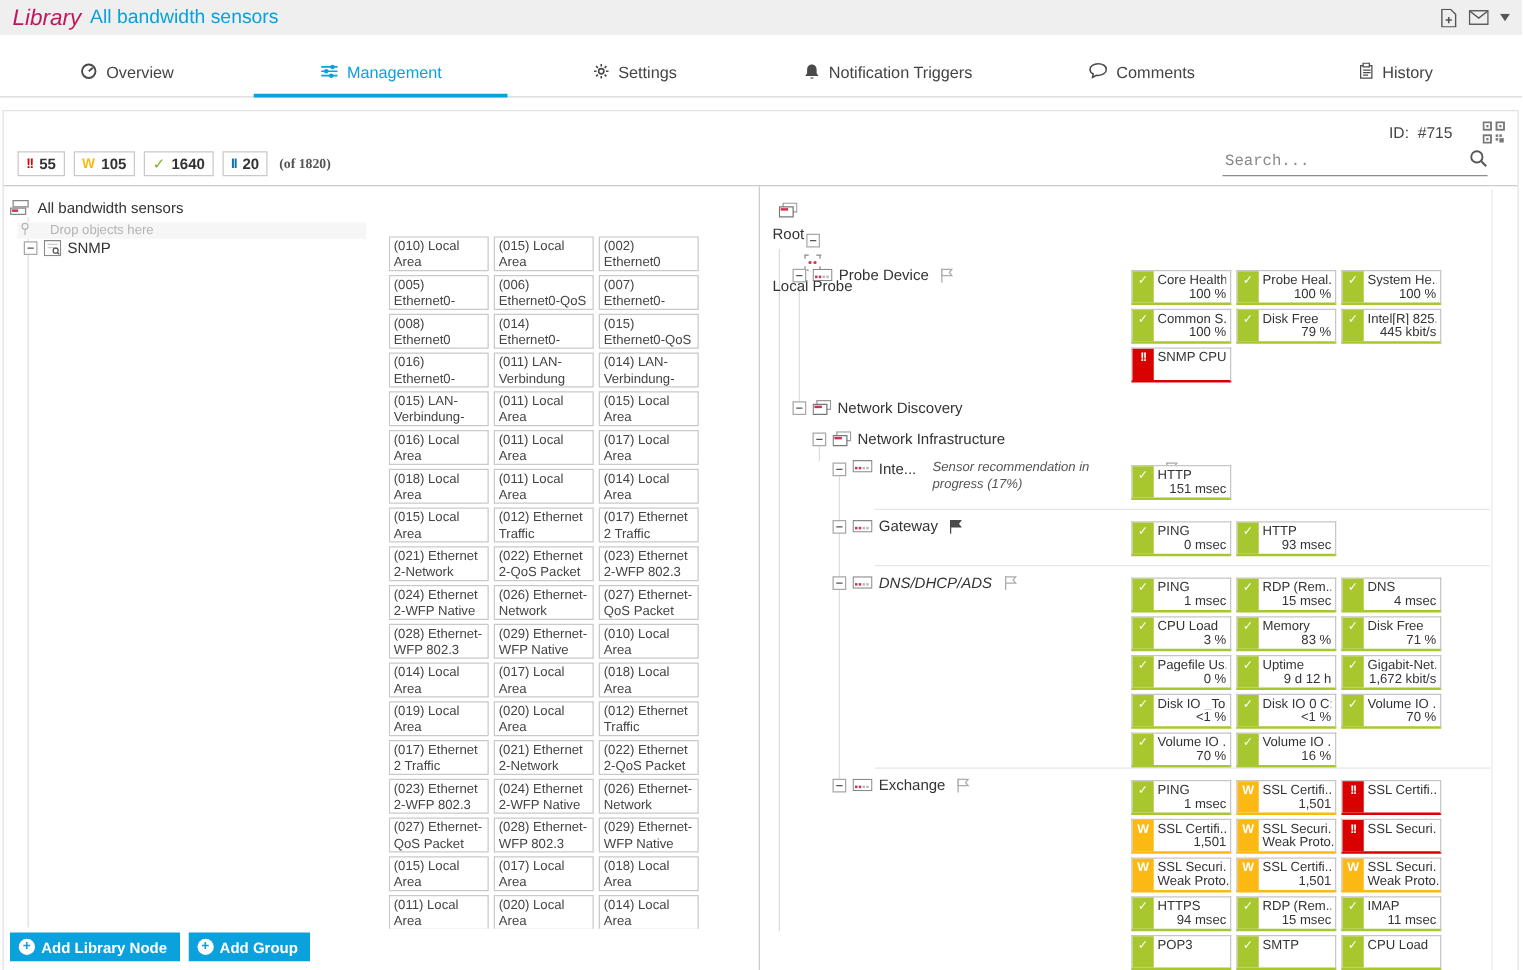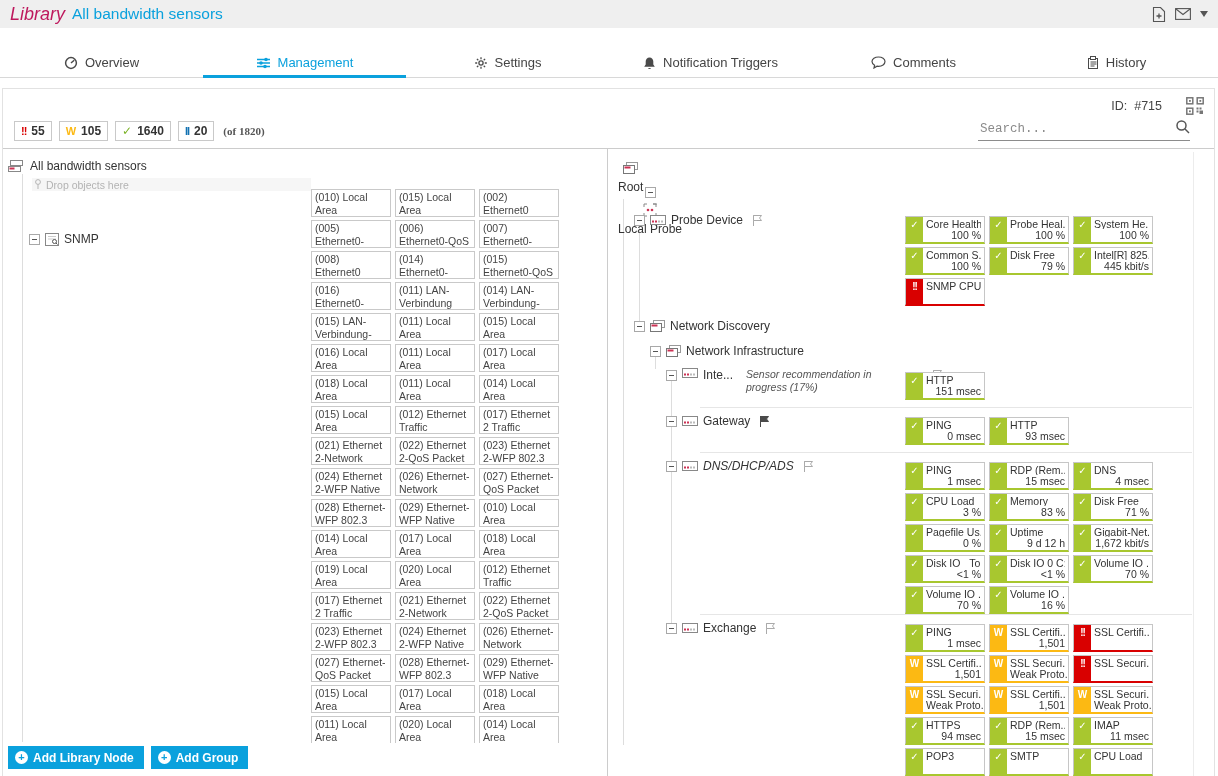--- a/index.html
+++ b/index.html
@@ -8,21 +8,21 @@
   
   .titlebar{position:absolute;top:0;left:0;width:100%;height:28px;background:#efefef;
             display:flex;align-items:center;padding:0 10px;box-sizing:border-box;}
   .title-prefix{font-style:italic;color:#be185d;font-size:18px;margin-right:7px;}
   .title-main{color:#0aa1dd;font-size:15.5px;}
   .titlebar-icons{margin-left:auto;display:flex;gap:9px;align-items:center;}
   .tb-icon{display:inline-flex;align-items:center;cursor:pointer;}
   
   .tabbar{position:absolute;top:50px;left:0;width:100%;height:27px;display:flex;background:#fff;
           border-bottom:1px solid #d8d8d8;box-sizing:content-box;}
-  .tab{flex:1;display:flex;align-items:center;justify-content:center;gap:7px;font-size:13px;color:#444;
+  .tab{flex:1;display:flex;justify-content:center;gap:7px;font-size:13px;color:#444;
        border-bottom:3px solid transparent;box-sizing:border-box;cursor:pointer;margin-bottom:-1px;}
   .tab.active{color:#0aa1dd;border-bottom-color:#0aa1dd;}
   .tab-icon{display:inline-flex;}
   
   .box-top{position:absolute;top:88px;left:2px;width:1213px;height:1px;background:#e2e2e2;}
   .box-left{position:absolute;top:88px;left:2px;width:1px;height:688px;background:#e2e2e2;}
   .box-right{position:absolute;top:88px;left:1214px;width:1px;height:688px;background:#e2e2e2;}
   .hr1{position:absolute;top:148px;left:3px;width:1211px;height:1px;background:#ccc;}
   .vdiv{position:absolute;top:149px;left:607px;width:1px;height:627px;background:#ccc;}
   .scroll-line{position:absolute;top:152px;left:1193px;width:1px;height:624px;background:#ececec;}
@@ -42,23 +42,23 @@
   .g{font-weight:bold;font-size:11px;}
   .g-down{color:#d90000;letter-spacing:-1px;}
   .g-warn{color:#fcb913;}
   .g-up{color:#7ab225;font-size:12px;}
   .g-pause{color:#1272b2;letter-spacing:-1px;}
   .of-total{font-size:11px;font-weight:bold;color:#555;margin-left:2px;font-family:Liberation Serif, serif;}
   
   .left-panel{position:absolute;top:149px;left:3px;width:604px;height:627px;overflow:hidden;}
   .lp-stem{position:absolute;left:19px;top:25px;width:1px;height:568px;background:#ddd;}
   .lp-root{position:absolute;top:10px;left:5px;display:flex;gap:6px;align-items:center;font-size:12px;color:#333;cursor:pointer;}
-  .drop-hint{position:absolute;top:29px;left:29px;width:277px;height:13px;background:#f6f6f6;
-             display:flex;gap:4px;align-items:center;font-size:10.5px;color:#b3b3b3;padding-left:2px;}
-  .lp-node{position:absolute;top:42px;left:26px;display:flex;gap:5px;align-items:center;font-size:12px;color:#333;cursor:pointer;margin-top:41px;}
+  .drop-hint{position:absolute;top:29px;left:11px;width:277px;height:13px;background:#f6f6f6;
+             display:flex;gap:16px;font-size:10.5px;color:#b3b3b3;padding-left:2px;}
+  .lp-node{position:absolute;top:42px;left:16px;display:flex;gap:5px;align-items:center;font-size:12px;color:#333;cursor:pointer;}
   .expander{width:11px;height:11px;border:1px solid #a8a8a8;background:#fff;box-sizing:border-box;
             position:relative;flex:none;cursor:pointer;}
   .expander::after{content:"";position:absolute;left:2px;right:2px;top:4px;height:1px;background:#555;}
   #library-grid{position:absolute;left:308px;top:40px;width:256px;height:554px;overflow:hidden;
                 display:flex;flex-wrap:wrap;column-gap:4px;row-gap:3px;align-content:flex-start;}
   .lib-tile{width:80px;height:28px;box-sizing:border-box;border:1px solid #c9c9c9;background:#fff;
             padding:1px 3px;font-size:10.5px;line-height:12.5px;color:#444;overflow:hidden;cursor:pointer;}
   .lp-buttons{position:absolute;left:5px;bottom:7px;display:flex;gap:7px;}
   .add-btn{background:#0aa1dd;color:#fff;border:none;height:23px;padding:0 10px 0 7px;font-size:12px;
            font-weight:bold;display:flex;align-items:center;gap:5px;font-family:inherit;cursor:pointer;}

